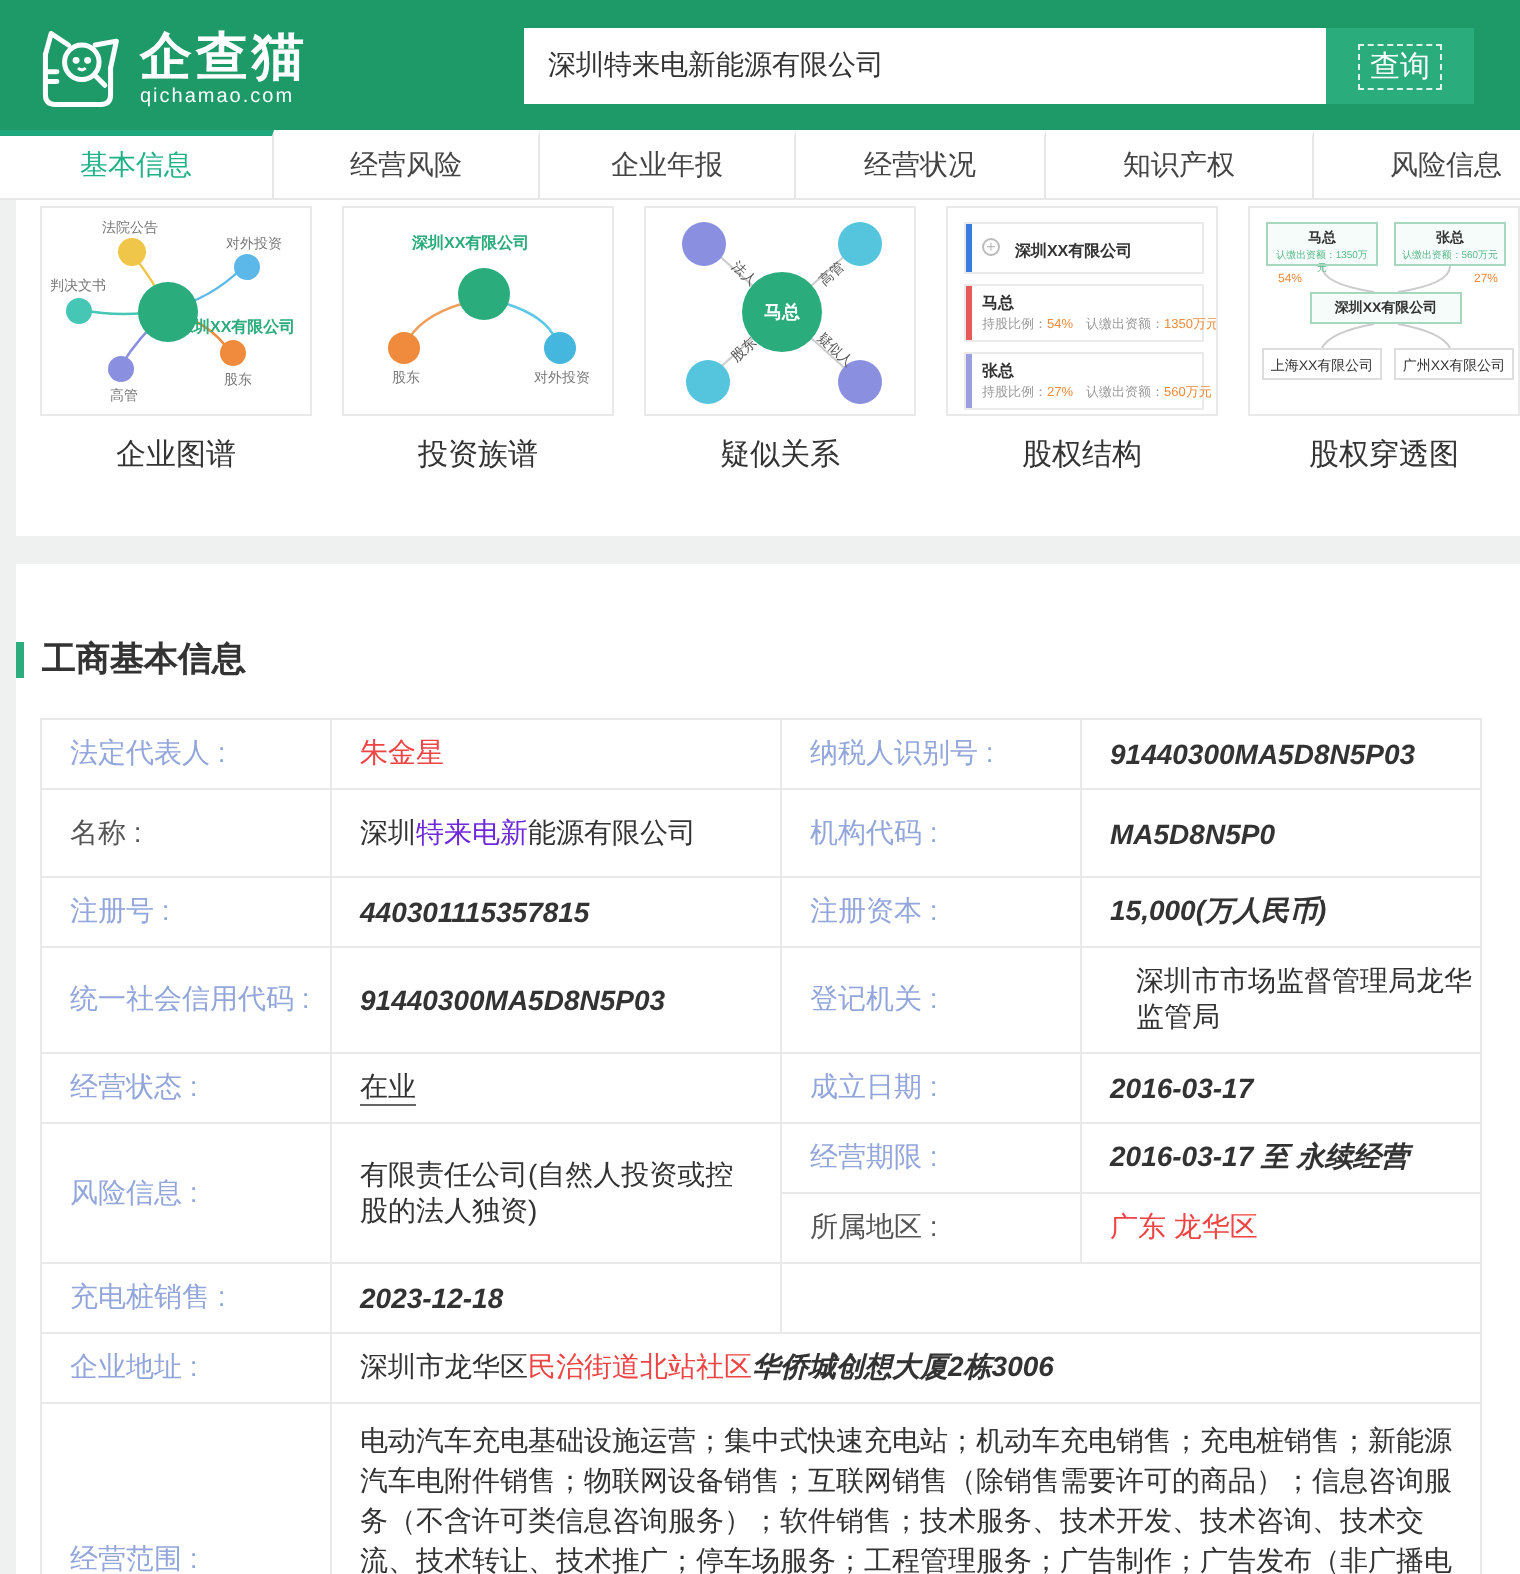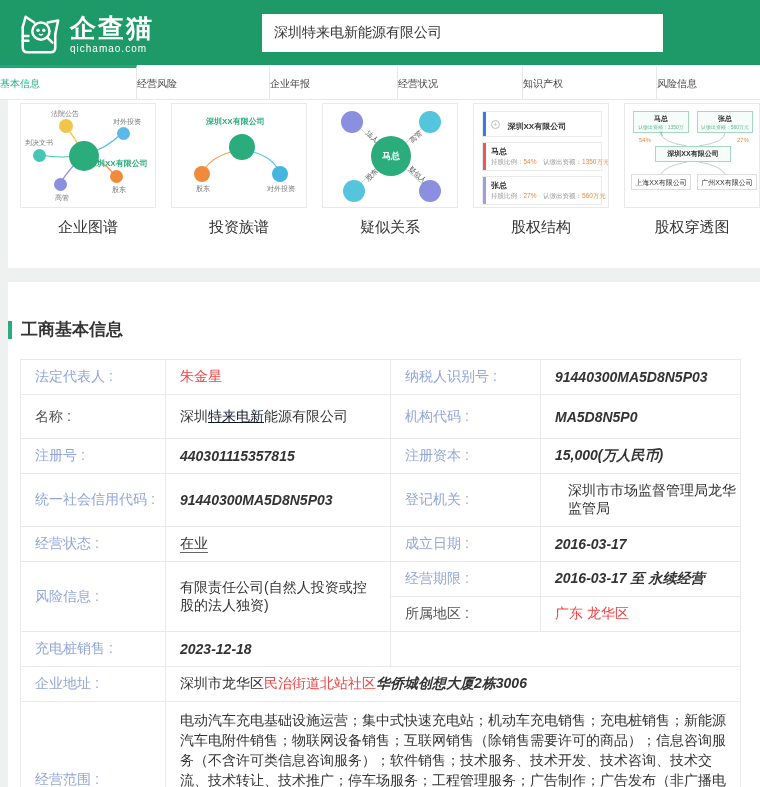--- a/index.html
+++ b/index.html
@@ -16,21 +16,21 @@
   .brand-domain { font-size:10px; letter-spacing:1px; margin-top:2px; }
   .searchbar { position:absolute; left:262px; top:14px; height:38px; display:flex; }
   .search-input { width:401px; height:38px; border:none; outline:none; padding:0 12px;
     font-size:14px; color:#333; background:#fff; font-family:inherit; }
   .search-btn { width:74px; height:38px; border:none; background:#2BAC7C; color:#fff;
     font-size:15px; cursor:pointer; font-family:inherit; }
   .search-btn span { border:1px dashed rgba(255,255,255,.85); padding:2px 5px; }
 
   
   .tabs { height:35px; display:flex; border-bottom:1px solid #E7E7E7; background:#fff; width:790px; }
-  .tab { height:35px; line-height:32px; text-align:left; font-size:10px; color:#444;
+  .tab { height:35px; line-height:32px; text-align:center; font-size:14px; color:#444;
     border-right:1px solid #E7E7E7; border-top:3px solid transparent; cursor:pointer;font-family:Liberation Serif, serif; }
   .tab.active { color:#1FB287; border-top:3px solid #1FA87B; }
 
   
   .cards { position:relative; height:168px; background:#fff; padding:3px 0 0 12px;
     border-left:8px solid #EFF1F1; }
   .cardrow { display:flex; gap:15px; }
   .gcard { width:136px; cursor:pointer; }
   .gbox { width:136px; height:105px; border:1px solid #E9E9E9; position:relative; overflow:hidden; background:#fff; }
   .gtitle { text-align:center; font-size:15px; color:#333; margin-top:10px; }
@@ -65,21 +65,21 @@
   .sec-bar { width:4px; height:18px; background:#2BAC7C; margin-right:9px; }
   .sec-text { font-size:17px; font-weight:bold; color:#333; }
 
   table.info { border-collapse:collapse; margin:18px 0 0 12px; width:720px; table-layout:fixed; }
   table.info td { border:1px solid #E9E9E9; font-size:14px; vertical-align:middle; padding:8px 10px 8px 14px; }
   td.lbl { color:#92A6DB; }
   td.lbl.dark { color:#555; }
   td.val { color:#333; }
   .num { font-weight:bold; font-style:italic; }
   a.link { color:#ef4444; text-decoration:none; cursor:pointer; }
-  .hl { color:#0f172a;text-decoration:underline; }
+  .hl { color:#6d28d9; }
   .underlined { border-bottom:1px solid #666; padding-bottom:1px; }
   td.topal { vertical-align:top; padding-top:10px; }
   .scope-text { line-height:20px; color:#333; }
 </style>
 </head>
 <body>
 
 <div class="page">
 
   <div class="header">
@@ -97,20 +97,23 @@
         <circle cx="29" cy="20" r="1.8" fill="#fff"></circle>
         <path d="M24 24 Q26 26 28 24" stroke="#fff" stroke-width="1.6" fill="none"></path>
       </svg>
       <div class="brand-text">
         <div class="brand-name">企查猫</div>
         <div class="brand-domain">qichamao.com</div>
       </div>
     </div>
     <div class="searchbar">
       <input class="search-input" type="text" value="深圳特来电新能源有限公司" style="">
+      <button class="search-btn">
+        <span>查询</span>
+      </button>
     </div>
   </div>
 
   <div class="tabs">
     <div class="tab active" style="width:137px">基本信息</div>
     <div class="tab" style="width:133px">经营风险</div>
     <div class="tab" style="width:128px">企业年报</div>
     <div class="tab" style="width:125px">经营状况</div>
     <div class="tab" style="width:134px">知识产权</div>
     <div class="tab" style="width:133px">风险信息</div>

